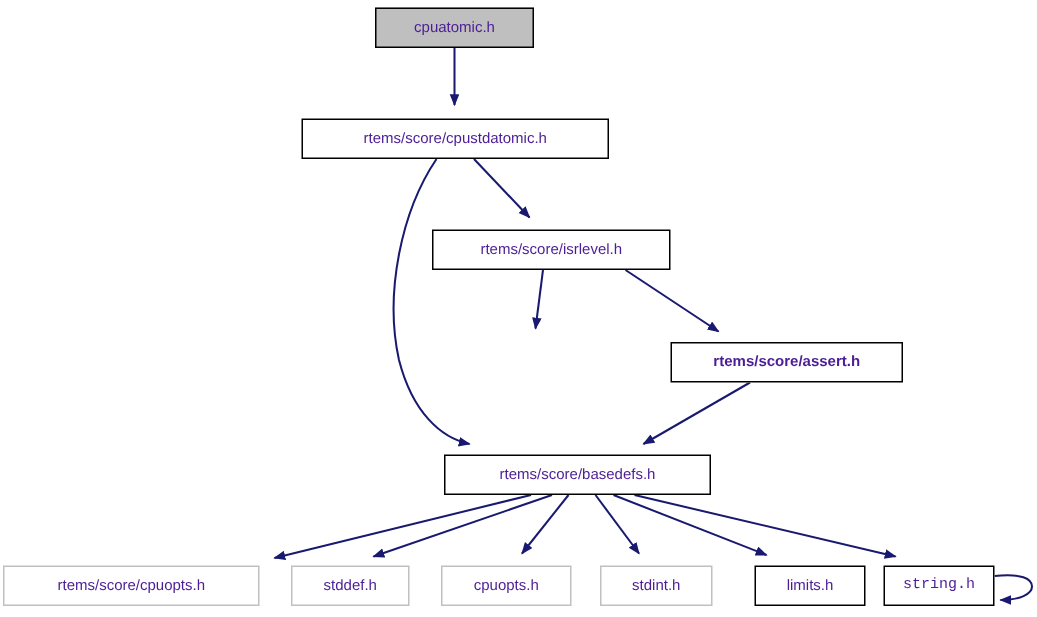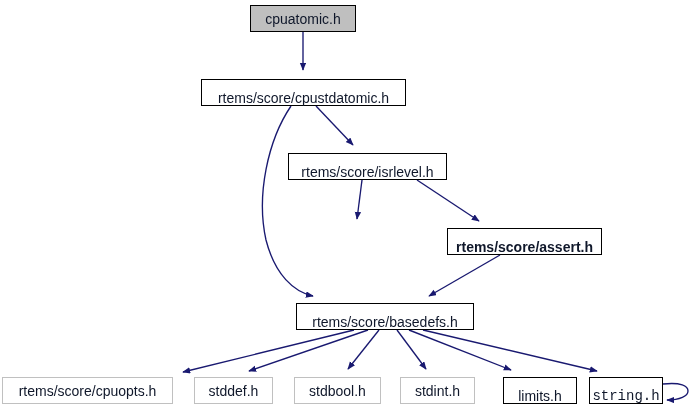--- a/index.html
+++ b/index.html
@@ -3,24 +3,24 @@
 <meta charset="utf-8">
 <style>
   html,body{margin:0;padding:0;background:#ffffff;}
   body{width:691px;height:411px;overflow:hidden;
        font-family:"Liberation Sans","DejaVu Sans",sans-serif;}
   #graph{position:relative;width:691px;height:411px;background:#ffffff;}
   svg#edges{position:absolute;left:0;top:0;width:691px;height:411px;}
   .node{position:absolute;box-sizing:border-box;display:flex;
         align-items:center;justify-content:center;
         background:#ffffff;white-space:nowrap;}
-  .node .lbl{font-size:14px;color:#0f172a;line-height:1;
+  .node .lbl{font-size:10px;color:#4c1d95;line-height:1;
              letter-spacing:0px;}
   
-  .n-solid{border:1.6px solid #000000;align-items:flex-end;}
+  .n-solid{border:1.6px solid #000000;}
   
   .n-thin{border:1px solid #c0c0c0;}
   
   .n-root{border:1.6px solid #000000;background:#bfbfbf;}
 </style>
 </head>
 <body>
 
 <div id="graph">
 
@@ -83,21 +83,21 @@
 
   <div class="node n-thin" style="left:2px;top:377px;width:171px;height:27px;">
     <span class="lbl">rtems/score/cpuopts.h</span>
   </div>
 
   <div class="node n-thin" style="left:194px;top:377px;width:79px;height:27px;">
     <span class="lbl">stddef.h</span>
   </div>
 
   <div class="node n-thin" style="left:294px;top:377px;width:87px;height:27px;">
-    <span class="lbl">stdbool.h</span>
+    <span class="lbl">cpuopts.h</span>
   </div>
 
   <div class="node n-thin" style="left:400px;top:377px;width:75px;height:27px;">
     <span class="lbl">stdint.h</span>
   </div>
 
   <div class="node n-solid" style="left:503px;top:377px;width:74px;height:27px;">
     <span class="lbl">limits.h</span>
   </div>
 

